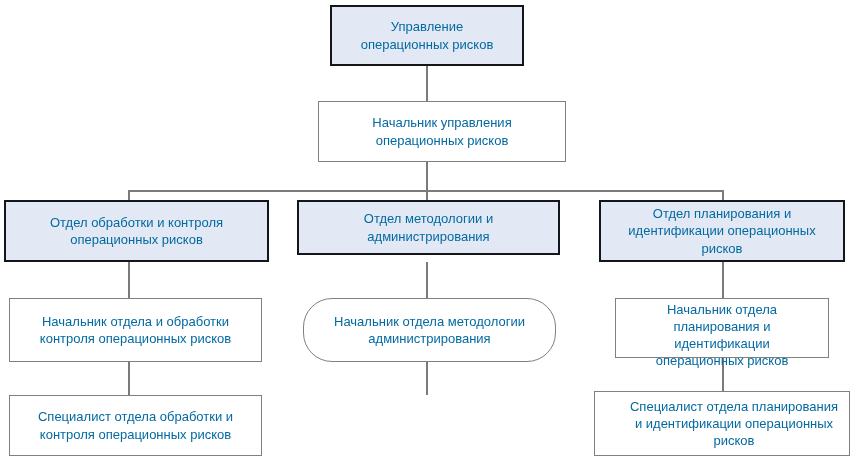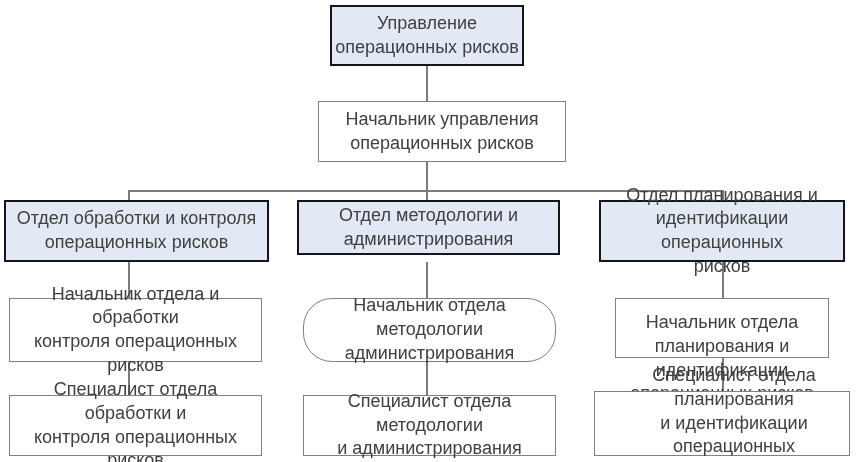--- a/index.html
+++ b/index.html
@@ -20,39 +20,39 @@
     height: 462px;
   }
   .node {
     position: absolute;
     box-sizing: border-box;
     display: flex;
     align-items: center;
     justify-content: center;
     text-align: center;
     line-height: 1.32;
-    font-size: 18px;
-    color: #404040;
+    font-size: 13px;
+    color: #0369a1;
     white-space: pre-line;
     z-index: 3;
   }
   
   .node.accent {
     background: #e3e9f4;
     border: 2.2px solid #15161c;
   }
   
   .node.plain {
     background: #ffffff;
     border: 1.1px solid #808080;
   }
   
   .node.overflow {
     align-items: flex-start;
-    padding-top: 12px;
+    padding-top: 2px;
     overflow: visible;
   }
   .node .label {
     display: block;
     width: 100%;
   }
   .connector {
     position: absolute;
     background: #7b7b7b;
     z-index: 1;
@@ -122,24 +122,20 @@
 планирования и
 идентификации
 операционных рисков</span>
   </div>
 
   <div class="node plain" style="left:9px; top:395px; width:253px; height:61px;">
     <span class="label">Специалист отдела обработки и
 контроля операционных рисков</span>
   </div>
 
-  <div class="node plain" style="left:303px; top:395px; width:253px; height:61px;">
-    <span class="label">Специалист отдела методологии
-и администрирования</span>
-  </div>
 
   <div class="node plain" style="left:594px; top:391px; width:256px; height:65px;padding-left:24px;">
     <span class="label">Специалист отдела планирования
 и идентификации операционных
 рисков</span>
   </div>
 
 </div>
 
 </body></html>

